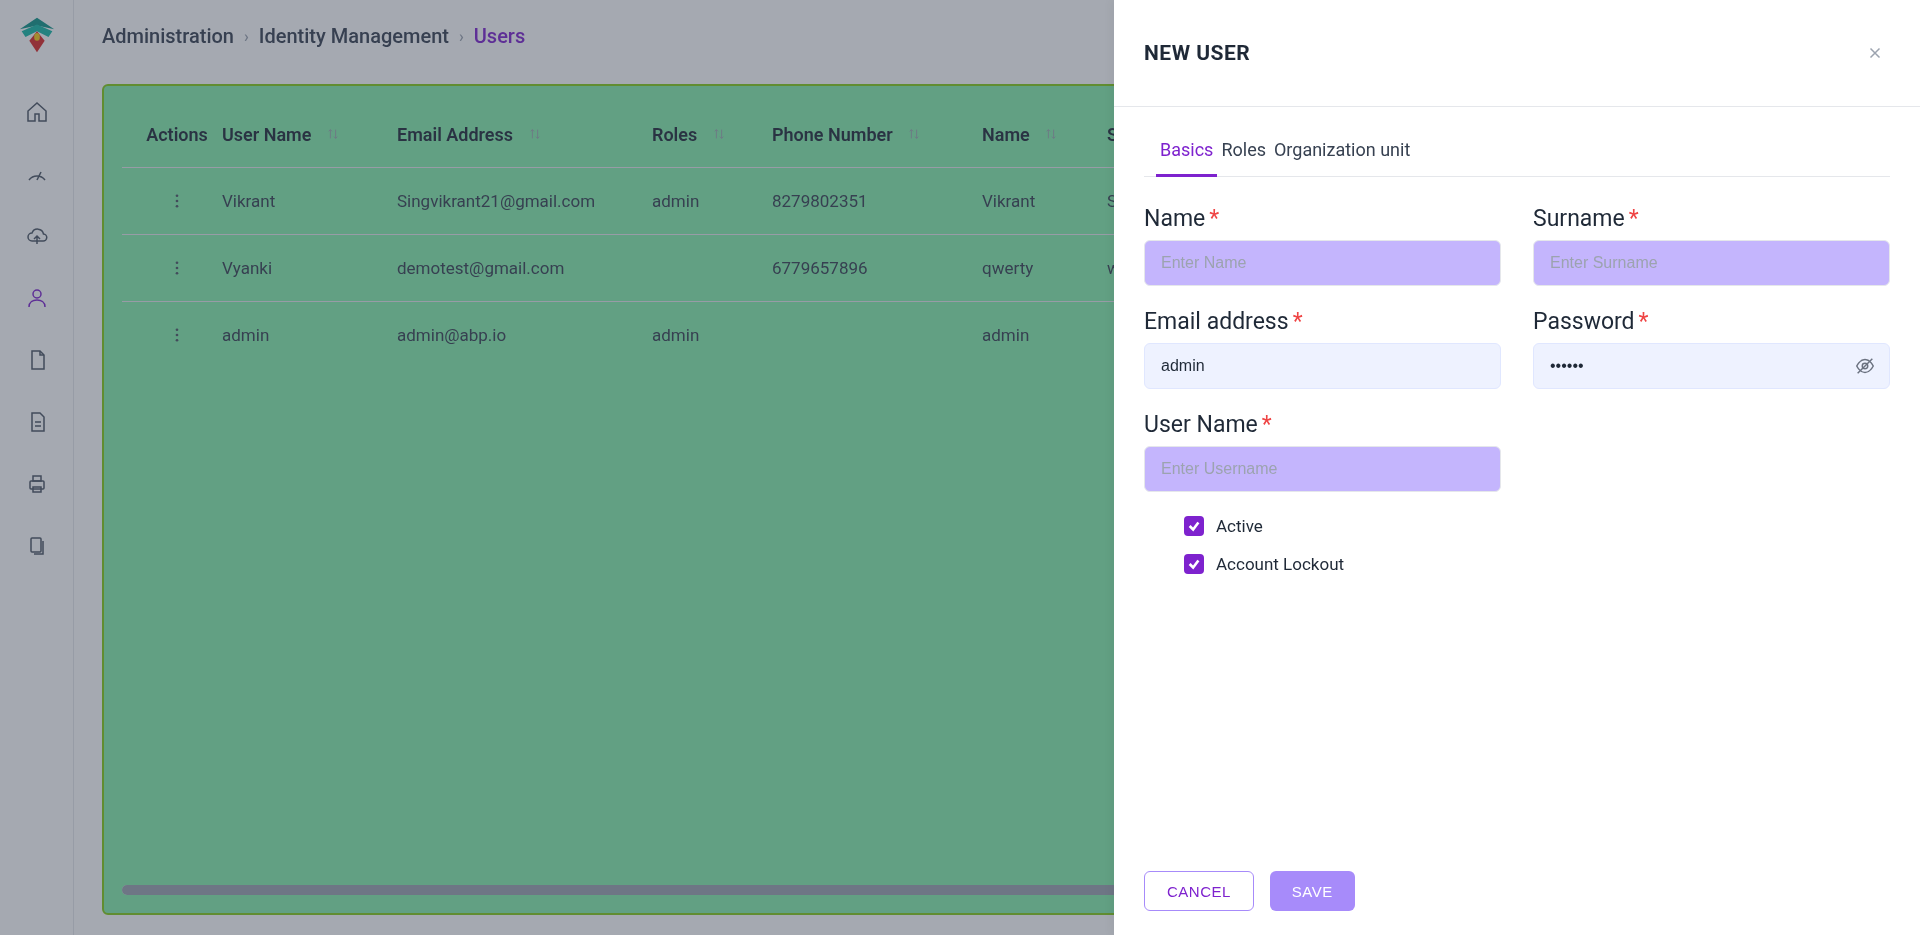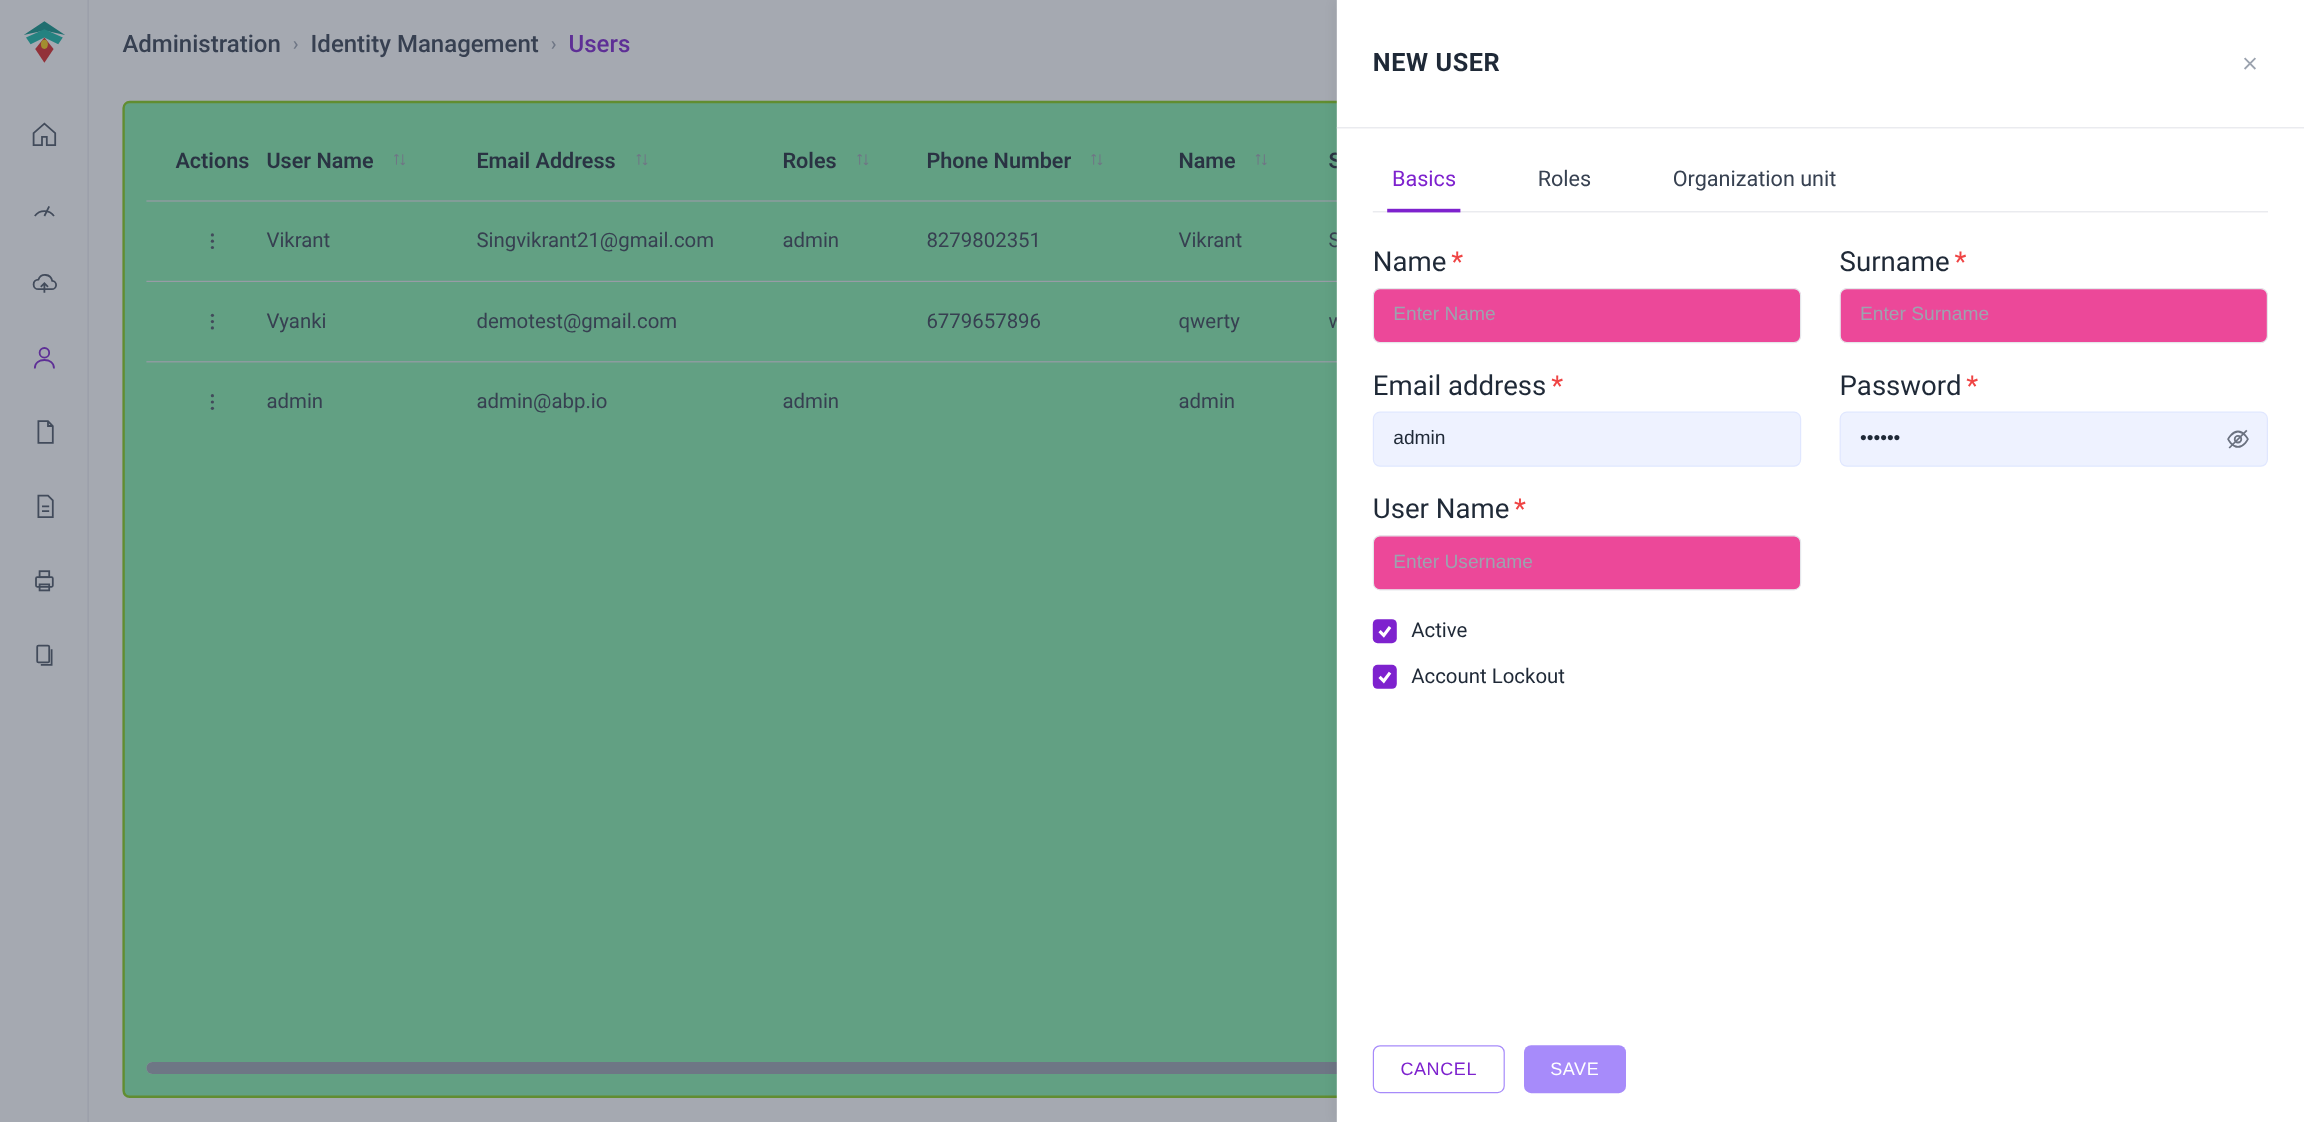--- a/index.html
+++ b/index.html
@@ -213,21 +213,20 @@
       stroke: #9ca3af;
       stroke-width: 2;
     }
     .drawer-body {
       padding: 24px 30px;
       flex: 1;
       overflow-y: auto;
     }
     .tabs {
       display: flex;
-      gap: 60px;
       border-bottom: 1px solid #e5e7eb;
       margin-bottom: 28px;
       padding-left: 12px;
     }
     .tab {
       padding: 8px 4px 14px 4px;
       font-size: 18px;
       color: #374151;
       cursor: pointer;
       border-bottom: 3px solid transparent;
@@ -257,21 +256,21 @@
       color: #ef4444;
       margin-left: 4px;
     }
     .input {
       height: 46px;
       border: 1px solid #e5e7eb;
       border-radius: 6px;
       padding: 0 16px;
       font-size: 16px;
       color: #1f2937;
-      background: #ec4899;
+      background: #c4b5fd;
       outline: none;
     }
     .input::placeholder {
       color: #9ca3af;
     }
     .input.filled {
       background: #eef2ff;
       border-color: #e0e7ff;
     }
     .input-wrap {
@@ -295,20 +294,21 @@
       height: 22px;
       stroke: #6b7280;
       fill: none;
       stroke-width: 1.6;
     }
     .checkbox-row {
       display: flex;
       align-items: center;
       gap: 12px;
       margin-top: 18px;
+      margin-left: 40px;
     }
     .cbx {
       width: 20px;
       height: 20px;
       background: #7e22ce;
       border-radius: 4px;
       display: flex;
       align-items: center;
       justify-content: center;
       cursor: pointer;

